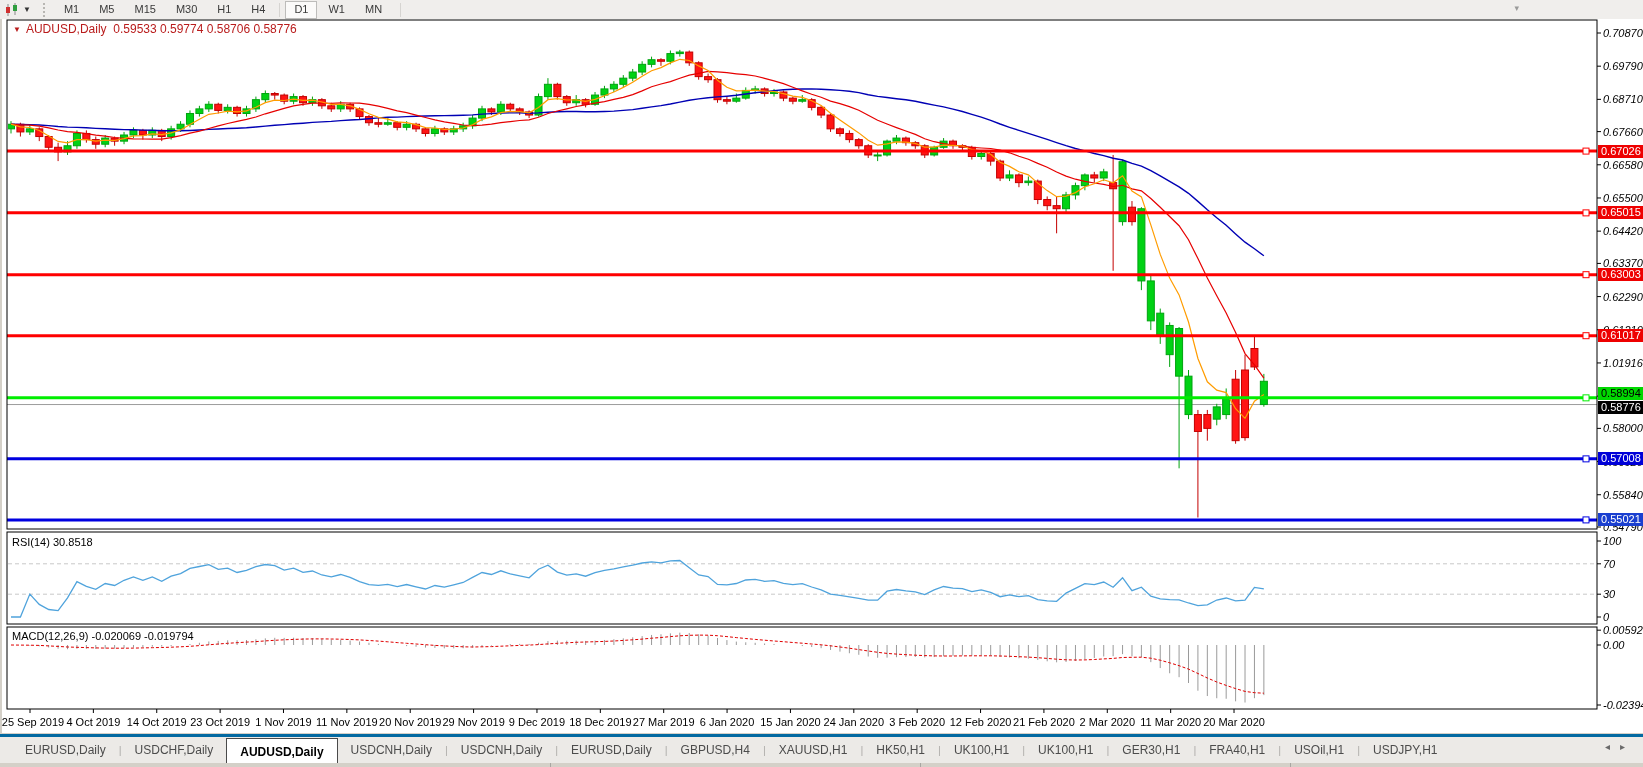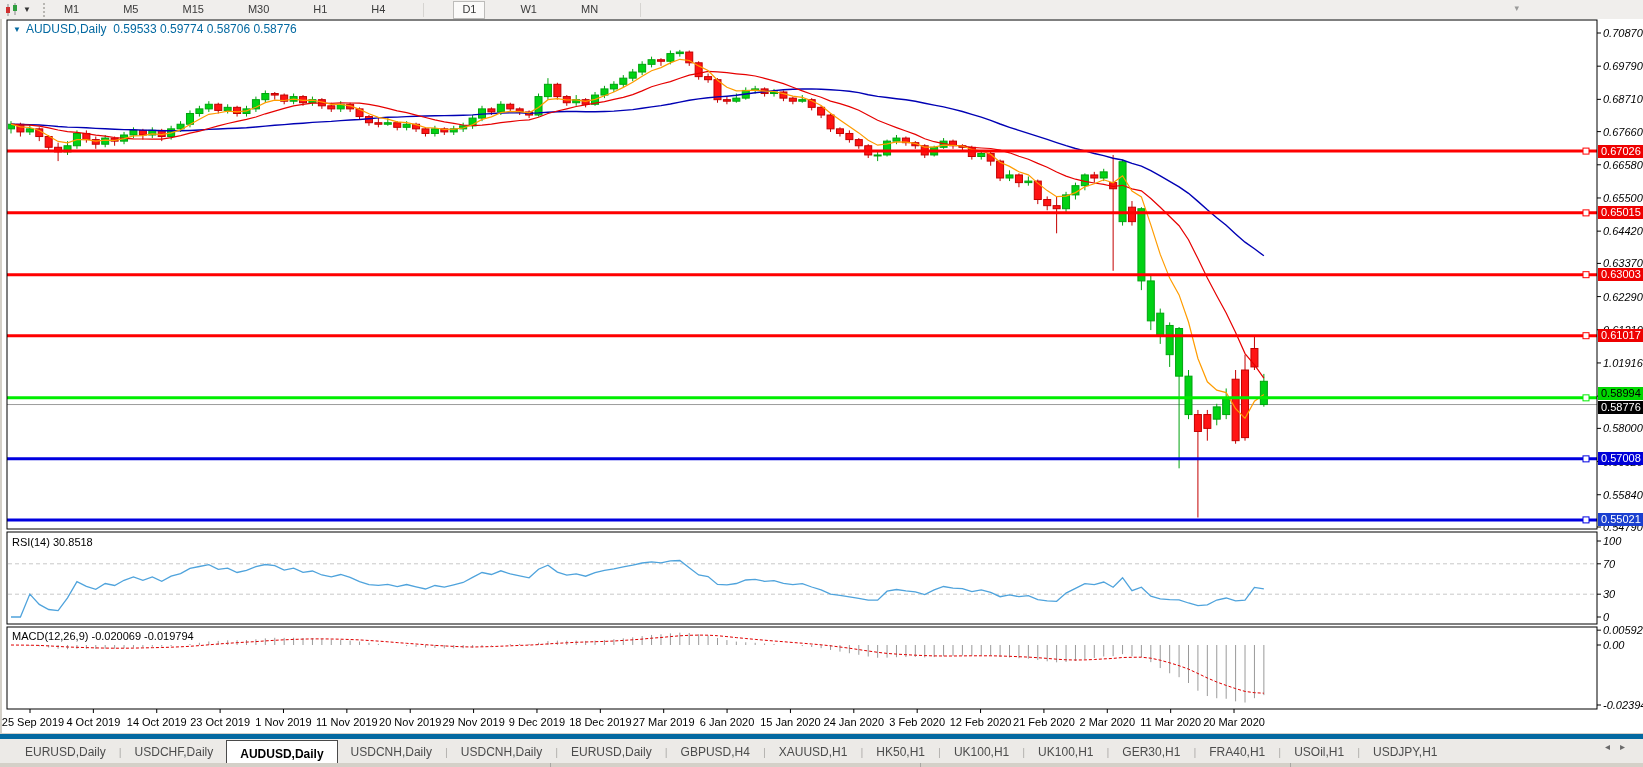--- a/index.html
+++ b/index.html
@@ -17,27 +17,27 @@
   .tb-sep{width:1px;height:14px;background:#d6d4d1;margin:0 4px;}
   #tb-overflow{position:absolute;right:124px;top:3px;font-size:9px;color:#9a9a9a;}
   
   #chart-window{position:absolute;left:2px;top:19px;width:1641px;height:714px;background:#ffffff;}
   #left-edge{position:absolute;left:0;top:19px;width:2px;height:748px;background:#d4d0c8;}
   #svg-holder{position:absolute;left:0;top:0;width:1643px;height:767px;pointer-events:none;}
   .lbl{position:absolute;font-size:11px;color:#000;white-space:nowrap;font-style:italic;}
   .price-tick-lbl{left:1603px;}
   .badge{position:absolute;left:1598px;width:44px;height:13px;line-height:13px;
     font-size:11px;padding-left:3px;white-space:nowrap;}
-  #chart-title{position:absolute;left:13px;top:22px;font-size:12px;color:#0369a1;}
+  #chart-title{position:absolute;left:13px;top:22px;font-size:12px;color:#b91c1c;}
   #chart-title .tri{font-size:8px;vertical-align:1px;margin-right:5px;}
   .pane-label{position:absolute;left:12px;font-size:11px;color:#000;text-align:right;}
   .date-lbl{position:absolute;top:716px;font-size:11px;color:#000;transform:translateX(-50%);}
   
   #tab-bar{position:absolute;left:0;top:734px;width:1643px;height:29px;background:#eceae7;
-    border-top:5px solid #0369a1;display:flex;align-items:stretch;}
+    border-top:3px solid #0369a1;display:flex;align-items:stretch;}
   .tab{font-size:12px;color:#4c4c4c;padding:0 13px;line-height:27px;cursor:default;white-space:nowrap;}
   .tab.active{background:#ffffff;border:1px solid #4a4a4a;border-bottom:none;color:#000;
     font-weight:bold;margin-top:1px;line-height:26px;}
   .tab-div{color:#b0aeab;line-height:27px;font-size:11px;}
   #tab-pad{width:12px;}
   #tab-arrows{position:absolute;right:8px;top:741px;font-size:10px;color:#6a6a6a;letter-spacing:10px;}
   #bottom-strip{position:absolute;left:0;top:763px;width:1643px;height:4px;background:#d4d0c8;}
   .strip-tick{position:absolute;top:763px;width:1px;height:4px;background:#a8a6a2;}
 </style>
 </head>
@@ -48,21 +48,21 @@
     <div class="tb-icon">
       <svg width="16" height="14">
         <line x1="4" y1="1" x2="4" y2="13" stroke="#888" stroke-width="1"></line>
         <rect x="2" y="4" width="4" height="6" fill="#d03030"></rect>
         <line x1="11" y1="0" x2="11" y2="12" stroke="#888" stroke-width="1"></line>
         <rect x="9" y="2" width="4" height="6" fill="#2f9e3f"></rect>
       </svg>
     </div>
     <span class="tb-caret">▼</span>
     <div class="tb-grip"></div>
-    <div id="tf-buttons" style="display:flex;align-items:center;gap:24px;">
+    <div id="tf-buttons" style="display:flex;align-items:center;">
         <div class="tf-btn">M1</div>
         <div class="tf-btn">M5</div>
         <div class="tf-btn">M15</div>
         <div class="tf-btn">M30</div>
         <div class="tf-btn">H1</div>
         <div class="tf-btn">H4</div>
         <div class="tb-sep"></div>
         <div class="tf-btn active">D1</div>
         <div class="tf-btn">W1</div>
         <div class="tf-btn">MN</div>

